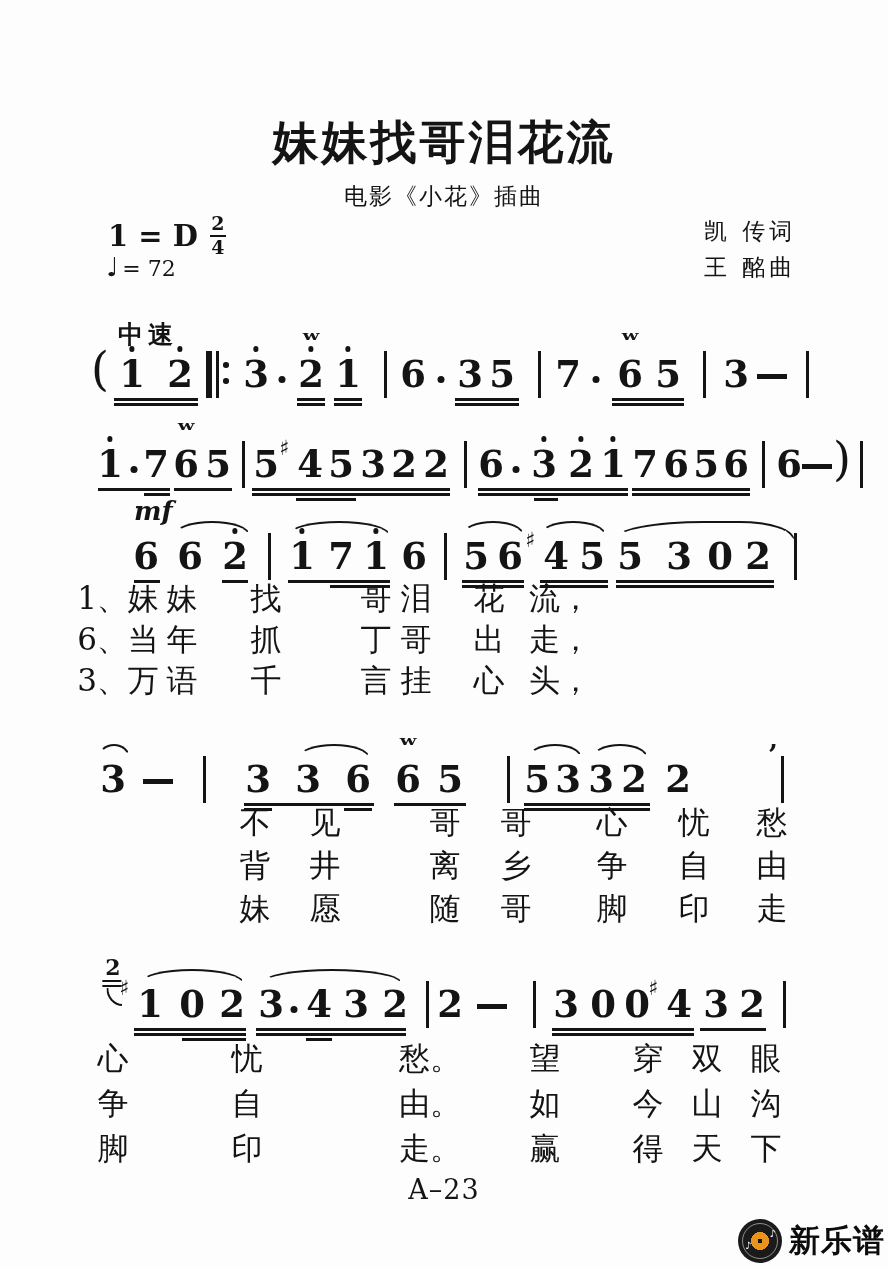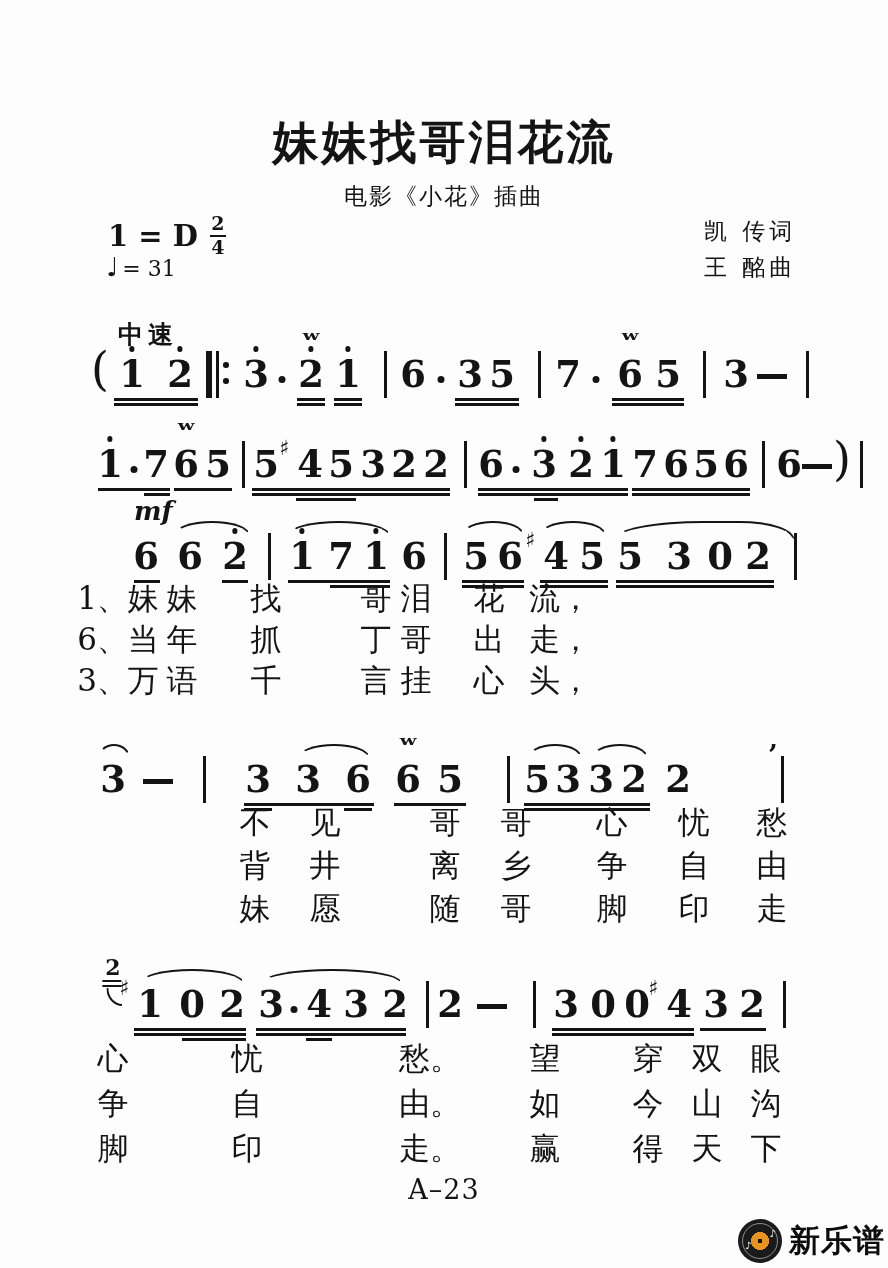--- a/index.html
+++ b/index.html
@@ -60,21 +60,21 @@
   <div class="keysig">
     <span>1 = D</span>
     <span class="frac">
       <span>2</span>
       <span class="frac-line"></span>
       <span>4</span>
     </span>
   </div>
 
   <div class="tempo">
-    <span class="q">♩</span><span>= 31</span>
+    <span class="q">♩</span><span>= 72</span>
   </div>
 
   <div class="credits">
     <div>凯 传词</div>
     <div>王 酩曲</div>
   </div>
 
   <div class="tempo-text">中速</div>
   <div class="dyn">mf</div>
 

